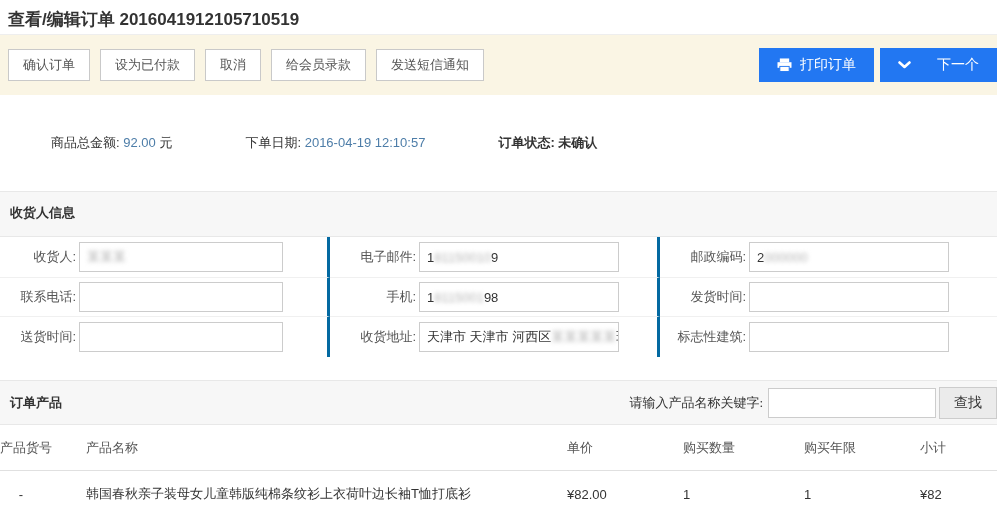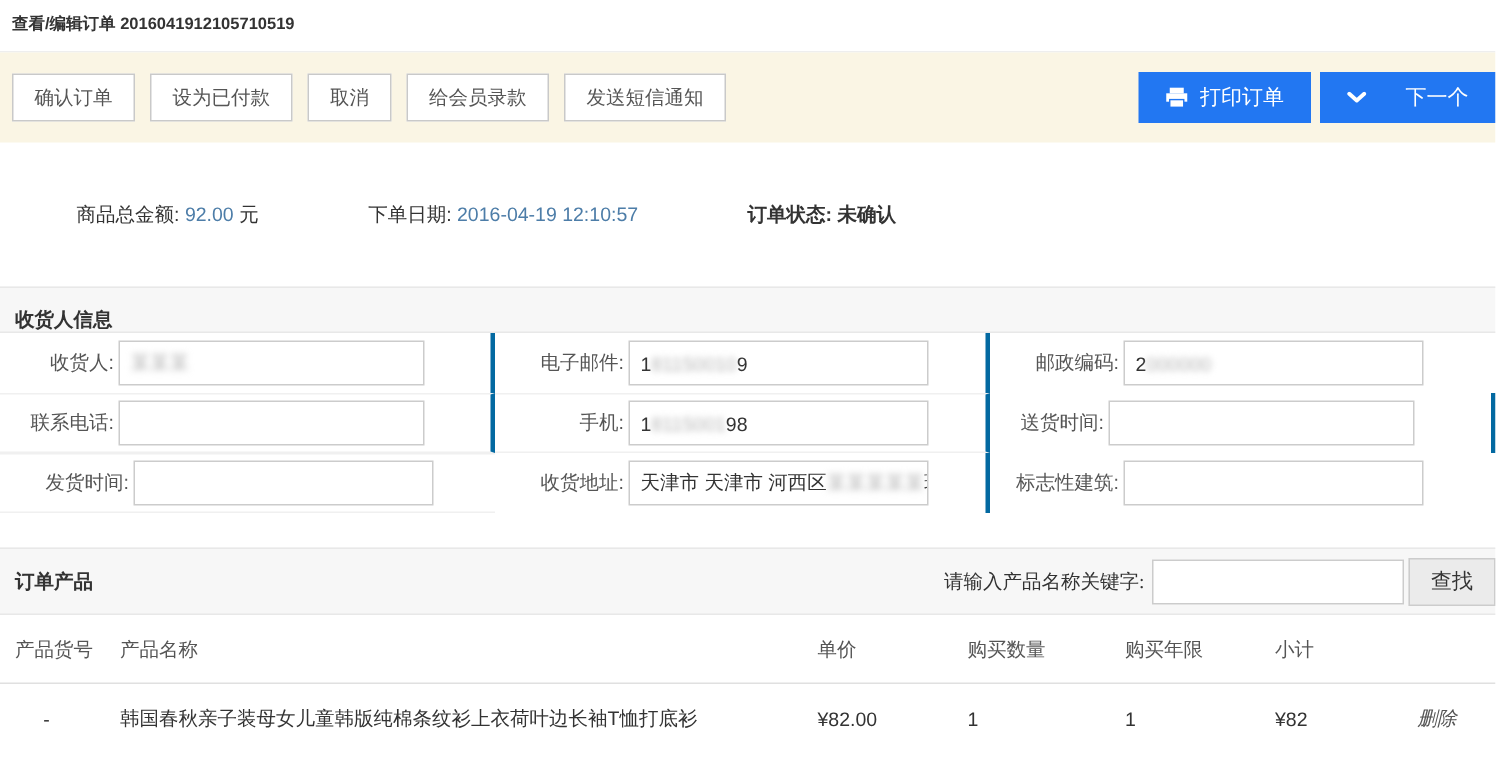--- a/index.html
+++ b/index.html
@@ -1,21 +1,21 @@
 <!DOCTYPE html>
 <html><head>
 <meta charset="utf-8">
 <style>
   * { margin:0; padding:0; box-sizing:border-box; }
   html,body { width:997px; height:509px; overflow:hidden; background:#fff;
     font-family:"Liberation Sans","DejaVu Sans",sans-serif; font-size:13px; color:#333; }
 
   
   .title-bar { height:35px; padding:8px 8px 0 8px; border-bottom:1px solid #eee;
-    font-size:11px; font-weight:bold; color:#333; }
+    font-size:17px; font-weight:bold; color:#333; }
 
   
   .toolbar { height:60px; background:#faf5e4; display:flex; align-items:center;
     justify-content:space-between; padding-left:8px; }
   .btn-group-left { display:flex; align-items:center; }
   .btn-plain { background:#fff; border:1px solid #c9c9c9; color:#555; font-size:13px;
     padding:6px 14px; margin-right:10px; cursor:pointer; white-space:nowrap;
     font-family:inherit; }
   .btn-group-right { display:flex; align-items:stretch; }
   .btn-blue { background:#2277f2; border:none; color:#fff; font-size:14px;
@@ -27,21 +27,21 @@
   
   .summary { height:96px; display:flex; align-items:center; padding:0 8px; }
   .summary .item { margin-right:30px; white-space:nowrap;margin-left:43px; }
   .summary .lbl { color:#333; }
   .summary .val-blue { color:#4d7da8; }
   .summary .status { font-weight:bold; color:#333; }
 
   
   .section-header { background:#f7f7f7; border-top:1px solid #e8e8e8;
     border-bottom:1px solid #e8e8e8; font-weight:bold; color:#333; font-size:13px; }
-  .sec1-header { height:31px; padding:12px 2px 0 10px; }
+  .sec1-header { height:46px; padding:12px 2px 0 10px; }
 
   
   .fields-grid { display:grid; grid-template-columns:330px 330px 337px; }
   .fcell { height:40px; display:flex; align-items:center; padding-left:4px; }
   .fcell.c1, .fcell.c2 { border-right:3px solid #0369a1; }
   .frow-mid { border-top:1px solid #f0f0f0; border-bottom:1px solid #f0f0f0; }
   .flabel { flex:0 0 auto; width:72px; text-align:right; color:#555; margin-right:3px;
     white-space:nowrap; }
   .c2 .flabel, .c3 .flabel { width:82px; }
   .finput { height:30px; border:1px solid #ccc; background:#fff; padding:0 7px;
@@ -57,21 +57,21 @@
     justify-content:space-between; padding-left:10px;font-family:Liberation Serif, serif; }
   .search-wrap { display:flex; align-items:center; font-weight:normal; }
   .search-label { color:#333; margin-right:5px; white-space:nowrap; }
   .search-input { width:168px; height:30px; border:1px solid #ccc; padding:0 7px;
     font-size:13px; background:#fff; font-family:inherit; }
   .btn-search { height:32px; background:#ebebeb; border:1px solid #ccc; color:#333;
     font-size:14px; padding:0 14px; margin-left:3px; cursor:pointer; font-family:inherit; }
 
   
   .trow { display:grid; grid-template-columns:70px 465px 100px 105px 100px 95px 1fr;
-    padding-left:10px; align-items:center; }
+    align-items:center;gap:16px; }
   .thead { height:46px; color:#555; border-bottom:1px solid #e0e0e0; }
   .tdata { height:46px; color:#333; }
   .tc-sku { text-align:center; padding-right:28px; }
   .del-link { color:#555; cursor:pointer;font-style:italic; }
 </style>
 </head>
 <body>
 
 <div class="title-bar">查看/编辑订单 2016041912105710519</div>
 
@@ -159,31 +159,31 @@
       </div>
   </div>
   <div class="fcell c2 frow-mid">
     <span class="flabel">手机:</span>
     <div class="finput">
         <span>1</span>
         <span class="redacted">8115001</span>
         <span>98</span>
       </div>
   </div>
+  <div class="fcell c3 frow-mid">
+    <span class="flabel">发货时间:</span>
+    <div class="finput">
+        <span></span>
+        <span class="redacted"></span>
+        <span></span>
+      </div>
+  </div>
+
   <div class="fcell c1">
     <span class="flabel">送货时间:</span>
-    <div class="finput">
-        <span></span>
-        <span class="redacted"></span>
-        <span></span>
-      </div>
-  </div>
-
-  <div class="fcell c3 frow-mid">
-    <span class="flabel">发货时间:</span>
     <div class="finput">
         <span></span>
         <span class="redacted"></span>
         <span></span>
       </div>
   </div>
   <div class="fcell c2">
     <span class="flabel">收货地址:</span>
     <div class="finput">
         <span>天津市 天津市 河西区</span>

